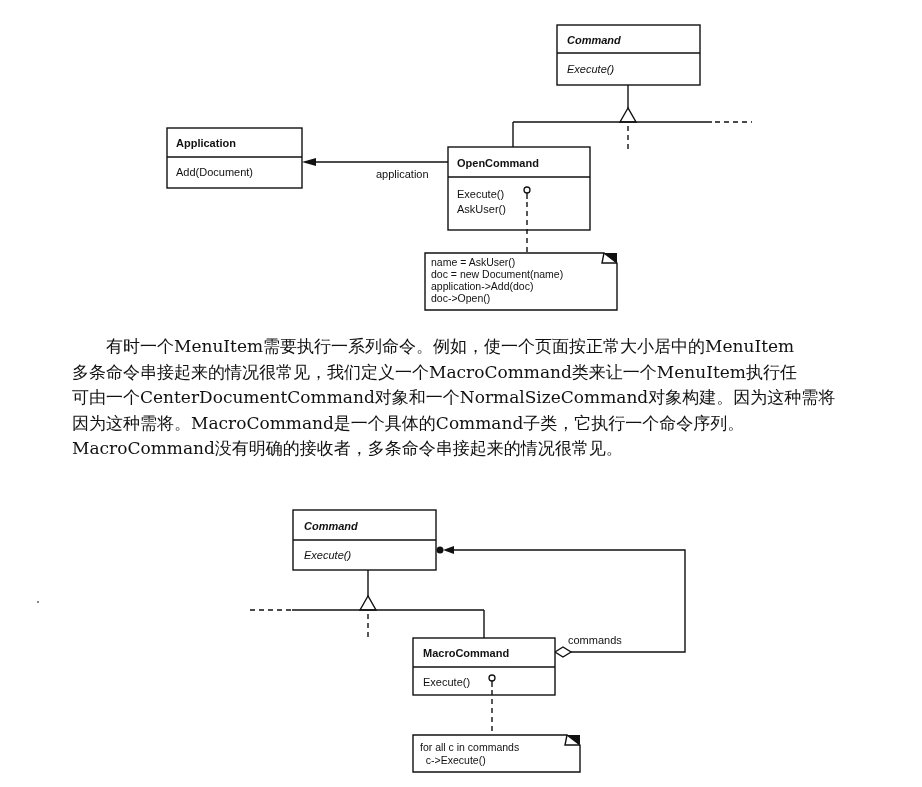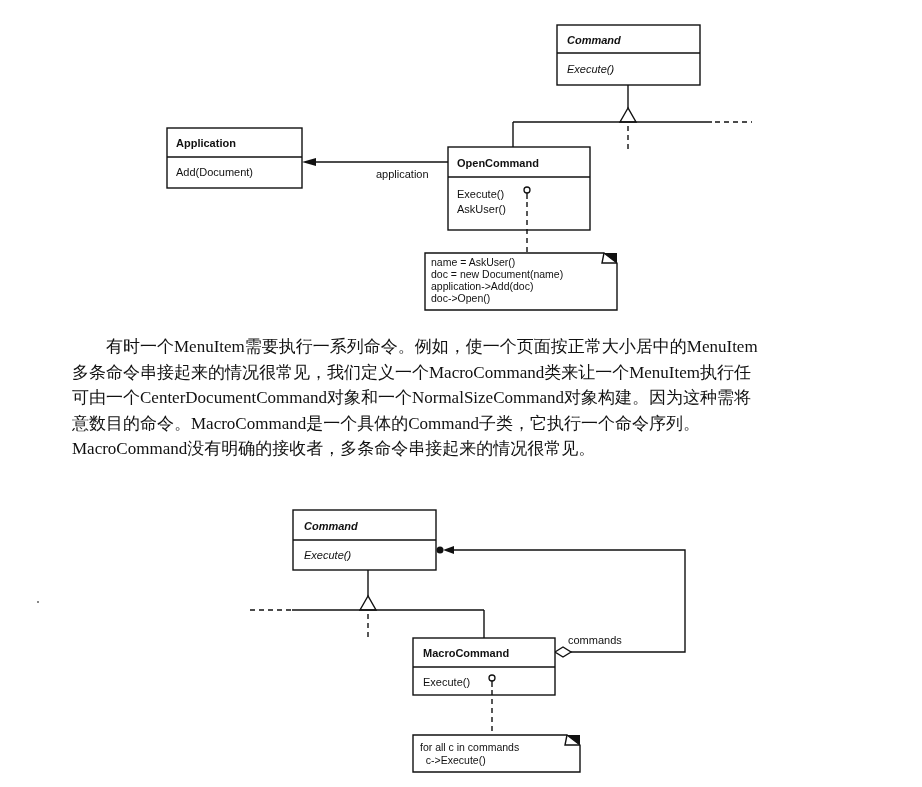--- a/index.html
+++ b/index.html
@@ -12,21 +12,21 @@
   .uml-label { font-family: "Liberation Sans", sans-serif; font-size: 11px; fill: #111; }
   .note-text { font-family: "Liberation Sans", sans-serif; font-size: 10.5px; fill: #111; }
   .line { stroke: #111; stroke-width: 1.4; fill: none; }
   .dash { stroke: #111; stroke-width: 1.4; fill: none; stroke-dasharray: 5 4; }
   .box { stroke: #111; stroke-width: 1.4; fill: #fff; }
   .paragraph {
     position: absolute; left: 72px; top: 334px; width: 790px;
     font-family: "DejaVu Serif", "Liberation Serif", serif;
     font-size: 17px; line-height: 25.5px; color: #111;
   }
-  .paragraph .line-span { display: block; white-space: nowrap; font-family: Liberation Serif, serif; }
+  .paragraph .line-span { display: block; white-space: nowrap; }
 </style>
 </head>
 <body>
 
 <svg class="diagram" width="922" height="787" viewBox="0 0 922 787">
 
   <g>
 
     <g>
       <rect class="box" x="557" y="25" width="143" height="60"></rect>
@@ -126,15 +126,15 @@
     </g>
   </g>
 
   <rect x="37" y="601" width="2" height="2" fill="#888"></rect>
 </svg>
 
 <div class="paragraph">
   <span class="line-span" style="text-indent:34px">有时一个MenuItem需要执行一系列命令。例如，使一个页面按正常大小居中的MenuItem</span>
   <span class="line-span">多条命令串接起来的情况很常见，我们定义一个MacroCommand类来让一个MenuItem执行任</span>
   <span class="line-span">可由一个CenterDocumentCommand对象和一个NormalSizeCommand对象构建。因为这种需将</span>
-  <span class="line-span">意数目的命令。MacroCommand是一个具体的Command子类，它执行一个命令序列。</span>
+  <span class="line-span">因为这种需将。MacroCommand是一个具体的Command子类，它执行一个命令序列。</span>
   <span class="line-span">MacroCommand没有明确的接收者，多条命令串接起来的情况很常见。</span>
 </div>
 
 </body></html>

